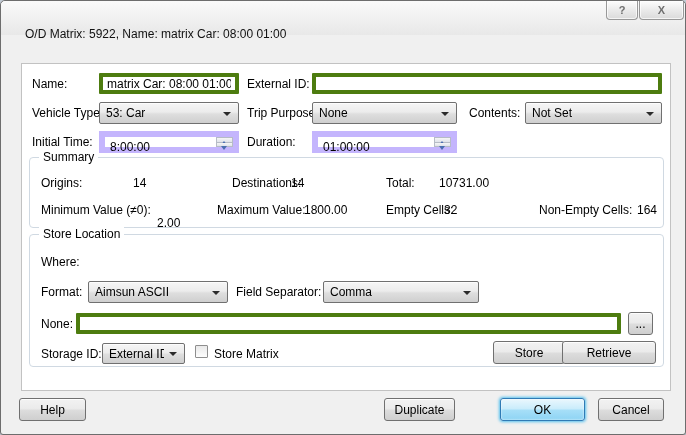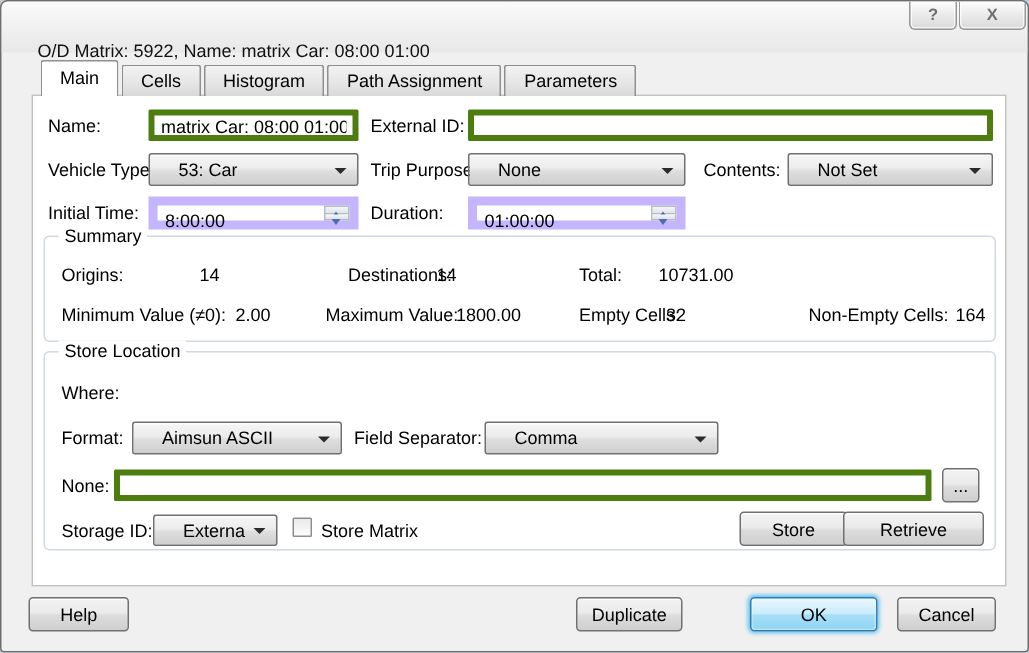--- a/index.html
+++ b/index.html
@@ -38,21 +38,21 @@
   .tabpage { position:absolute; left:20px; top:62px; width:650px; height:328px;
     background:#fff; border:1px solid #c2c2c2; z-index:2; }
 
   .lbl { position:absolute; white-space:nowrap; }
 
   .textbox { position:absolute; height:21px; border:4px solid #4d7c0f; border-radius:1px;
     background:#fff; font-family:"Liberation Sans",sans-serif; font-size:12px; padding:0 4px; color:#000000; }
 
   .combo { position:absolute; height:22px; border:1px solid #707070; border-radius:2px;
     background:linear-gradient(#f6f6f6,#ececec 45%,#dedede 55%,#cfcfcf);
-    display:flex; align-items:center; padding:0 20px 0 19px; cursor:default;
+    display:flex; align-items:center; padding:0 20px 0 6px; cursor:default;
     box-shadow:inset 0 1px 0 rgba(255,255,255,.8); }
   .combo .cval { white-space:nowrap; overflow:hidden; }
   .arrow-down { position:absolute; right:7px; top:9px; width:0; height:0;
     border-left:4px solid transparent; border-right:4px solid transparent; border-top:4px solid #2b2b2b; }
 
   .spin { position:absolute; height:22px; border:6px solid #c4b5fd; background:#fff; }
   .spin .sval { position:absolute; left:5px; top:3px; }
   .spin .sbtns { position:absolute; right:0; top:0; bottom:0; width:17px; display:flex; flex-direction:column; }
   .spin .sbtn { flex:1; border:1px solid #b6bcc6; background:linear-gradient(#f6f6f6,#dfe3ea);
     position:relative; cursor:default; }
@@ -86,27 +86,20 @@
   <div class="titlebar">
     <span class="title">O/D Matrix: 5922, Name: matrix Car: 08:00 01:00</span>
     <div class="cap-btn cap-help">
       <span>?</span>
     </div>
     <div class="cap-btn cap-close">
       <span>X</span>
     </div>
   </div>
 
-  <div class="tabbar">
-    <div class="tab active">Main</div>
-    <div class="tab">Cells</div>
-    <div class="tab">Histogram</div>
-    <div class="tab">Path Assignment</div>
-    <div class="tab">Parameters</div>
-  </div>
 
   <div class="tabpage">
 
     <span class="lbl" style="left:10px; top:13px;">Name:</span>
     <input class="textbox" style="left: 77px; top: 9px; width: 140px;" value="matrix Car: 08:00 01:00">
     <span class="lbl" style="left:225px; top:13px;">External ID:</span>
     <input class="textbox" style="left: 290px; top: 9px; width: 350px;" value="">
 
     <span class="lbl" style="left:10px; top:42px;">Vehicle Type:</span>
     <div class="combo" style="left:77px; top:38px; width:140px;">
@@ -151,21 +144,21 @@
 
     <div class="groupbox" style="left:7px; top:93px; width:635px; height:71px;">
       <span class="legend">Summary</span>
       <span class="lbl" style="left:11px; top:18px;">Origins:</span>
       <span class="lbl" style="left:103px; top:18px;">14</span>
       <span class="lbl" style="left:202px; top:18px;">Destinations:</span>
       <span class="lbl" style="left:261px; top:18px;">14</span>
       <span class="lbl" style="left:356px; top:18px;">Total:</span>
       <span class="lbl" style="left:409px; top:18px;">10731.00</span>
       <span class="lbl" style="left:11px; top:45px;">Minimum Value (≠0):</span>
-      <span class="lbl" style="left:127px; top:45px;text-align:center;">2.00</span>
+      <span class="lbl" style="left:127px; top:58px;text-align:center;">2.00</span>
       <span class="lbl" style="left:187px; top:45px;">Maximum Value:</span>
       <span class="lbl" style="left:274px; top:45px;">1800.00</span>
       <span class="lbl" style="left:356px; top:45px;">Empty Cells:</span>
       <span class="lbl" style="left:414px; top:45px;">32</span>
       <span class="lbl" style="left:509px; top:45px;">Non-Empty Cells:</span>
       <span class="lbl" style="left:607px; top:45px;">164</span>
     </div>
 
     <div class="groupbox" style="left:7px; top:170px; width:635px; height:133px;">
       <span class="legend">Store Location</span>

